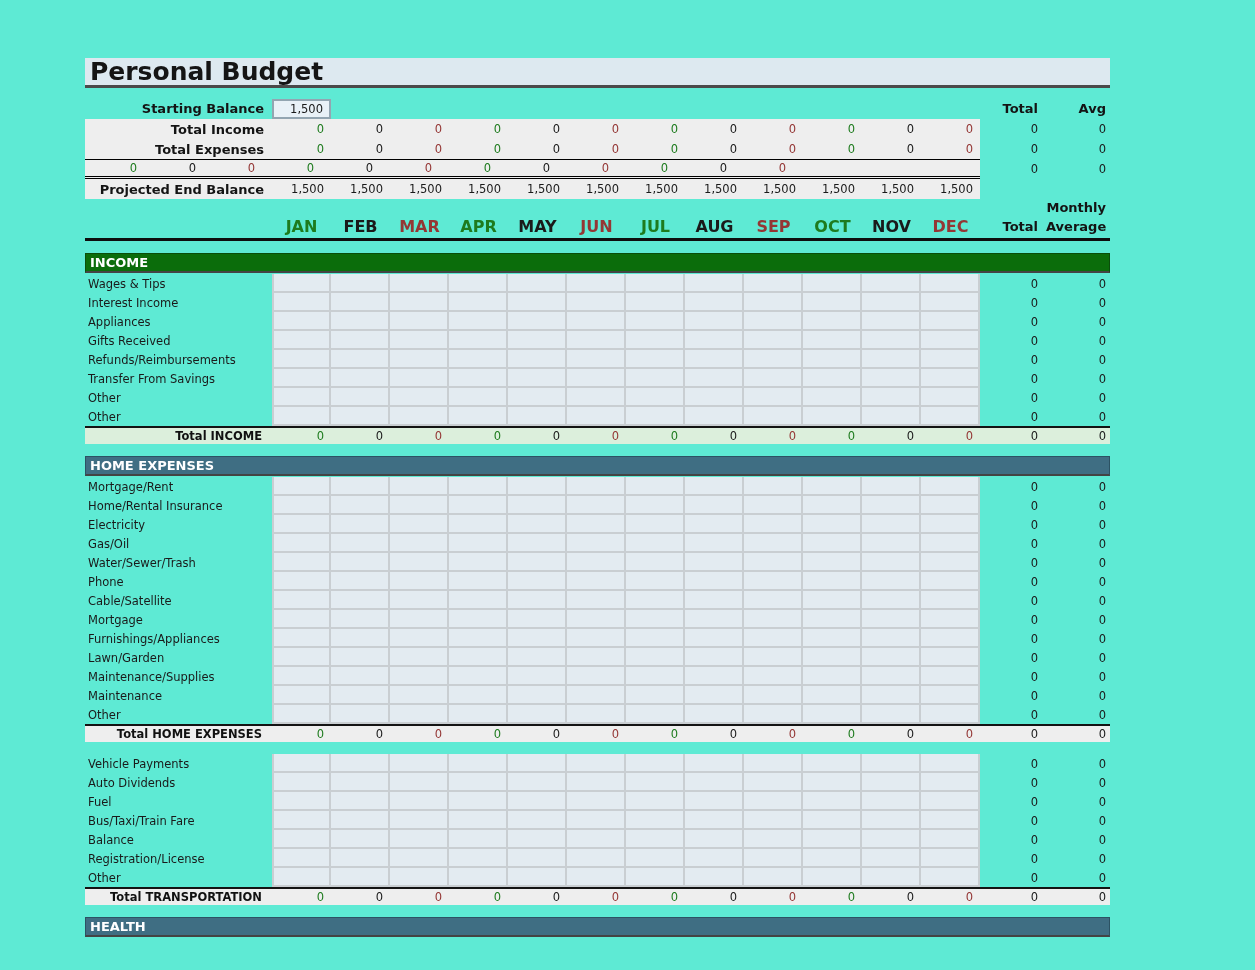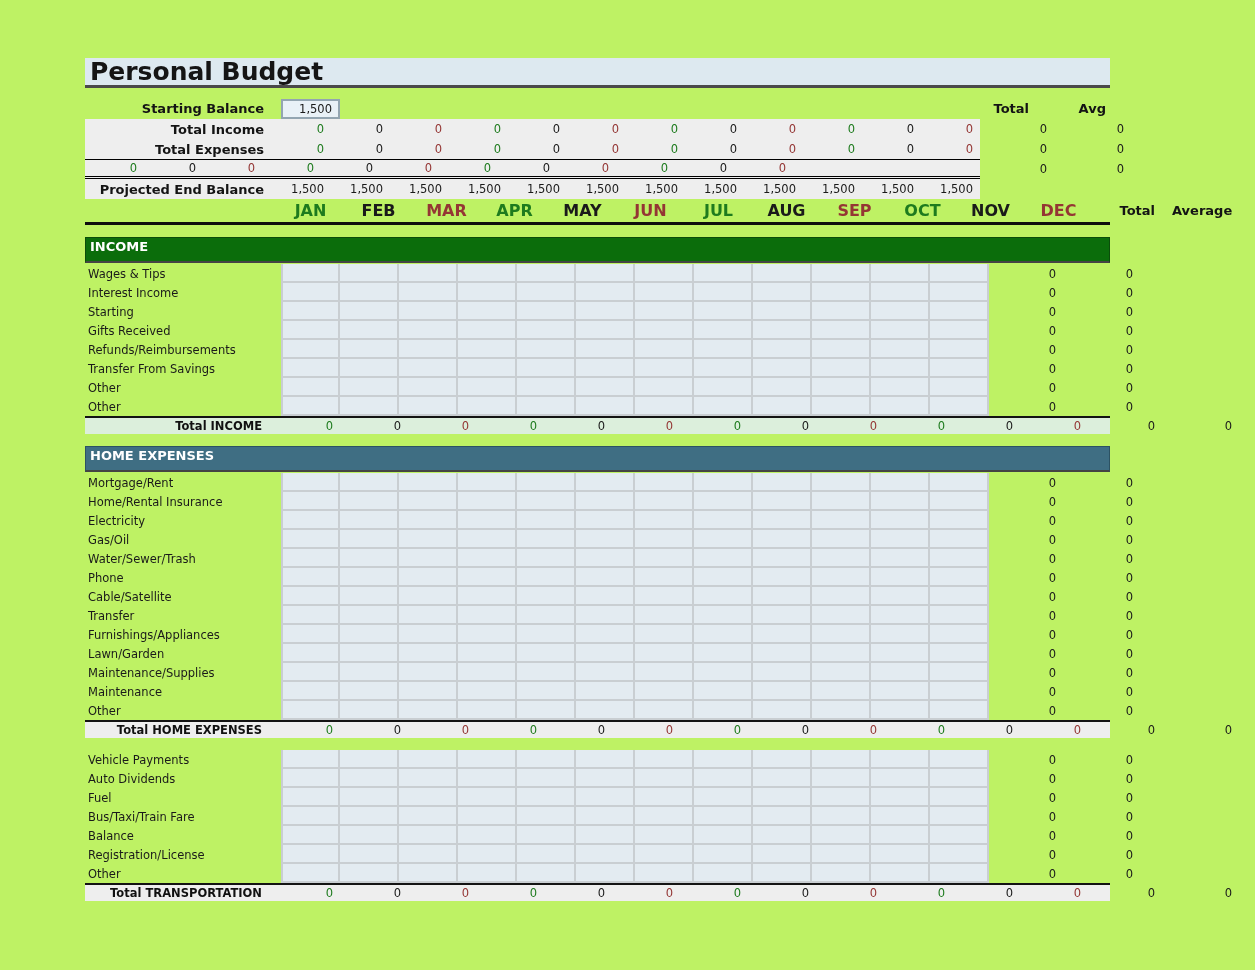--- a/index.html
+++ b/index.html
@@ -1,20 +1,20 @@
 <!DOCTYPE html>
 <html style="--title-bg: #dde9f0; --band-bg: #eeeeee; --cell-bg: #e3ebf1; --income-bg: #0b6d0b; --expense-bg: #3f6e83; --income-total-bg: #dcefdc; --expense-total-bg: #eeeeee; --num-green: #1e7b1e; --num-red: #943634; --num-black: #1a1a1a;"><head>
 <meta charset="utf-8">
 <style>
   * { box-sizing: border-box; margin: 0; padding: 0; }
   body { background: #ffffff; font-family: "DejaVu Sans", "Liberation Sans", sans-serif; }
-  .sheet { position: relative; width: 1255px; height: 970px; background: #bef264; overflow: hidden; }
+  .sheet { position: relative; width: 1255px; height: 970px; background: #5eead4; overflow: hidden; }
   .content { position: absolute; left: 85px; top: 58px; width: 1025px; }
 
-  .r { display: flex; align-items: center; gap: 9px; }
+  .r { display: flex; align-items: center; }
 
   .title-band { height: 30px; background: var(--title-bg); border-bottom: 3px solid #4a4a4a; display: flex; align-items: center; }
   .title { font-size: 25px; font-weight: bold; color: #151515; padding-left: 5px; line-height: 26px; }
 
   .gap10 { height: 10px; } .gap12 { height: 12px; } .gap13 { height: 12px; }
 
   .c-label { width: 187px; flex: 0 0 187px; }
   .la-right { text-align: right; padding-right: 8px; }
   .la-left  { text-align: left; padding-left: 3px; }
   .c-m   { width: 59px; flex: 0 0 59px; text-align: right; padding-right: 7px; }
@@ -30,21 +30,21 @@
   .srow { height: 20px; font-size: 11.5px; }
   .band { display: flex; align-items: center; width: 895px; flex: 0 0 895px; height: 100%; background: var(--band-bg); }
   .slabel { font-size: 13px; font-weight: bold; color: #141414; }
   .net-band { border-top: 1.5px solid #000; border-bottom: 3px double #000; }
 
   .hdr-block { border-bottom: 3px solid #0e0e0e; margin-top: 1px; }
   .monthly-line { height: 16px; line-height: 16px; }
   .months-line { height: 22px; line-height: 22px; }
   .mh { width: 59px; flex: 0 0 59px; text-align: center; font-weight: bold; font-size: 16px; }
 
-  .sec-bar { height: 26px; line-height: 18px; color: #ffffff; font-weight: bold; font-size: 13px;
+  .sec-bar { height: 20px; line-height: 18px; color: #ffffff; font-weight: bold; font-size: 13px;
              padding-left: 4px; margin-bottom: 1px; }
   .sec-income  { background: var(--income-bg);  border: 1px solid #0a4d0a; border-bottom: 2px solid #444; }
   .sec-expense { background: var(--expense-bg); border: 1px solid #2c5263; border-bottom: 2px solid #444; }
 
   .item { height: 19px; font-size: 11.5px; color: #1a1a1a; justify-content: space-between; }
   .grid { display: flex; height: 100%; }
   .bcell { width: 59px; flex: 0 0 59px; height: 100%; background: var(--cell-bg);
            border-right: 2px solid #c9ced2; border-bottom: 2px solid #c9ced2; }
   .grid .bcell:first-child { border-left: 2px solid #c9ced2; }
 
@@ -150,20 +150,24 @@
             <div class="c-m nk">1,500</div>
             <div class="c-m nk">1,500</div>
             <div class="c-m nk">1,500</div>
           </div>
           <div class="c-total nk"></div>
           <div class="c-avg nk"></div>
         </div>
       </div>
 
     <div class="hdr-block">
+      <div class="r monthly-line">
+        <div class="flexsp"></div>
+        <div class="c-avg hdr13">Monthly</div>
+      </div>
       <div class="r months-line" id="months-row">
           <div class="c-label"></div>
           <div class="mh n0">JAN</div>
           <div class="mh n1">FEB</div>
           <div class="mh n2">MAR</div>
           <div class="mh n0">APR</div>
           <div class="mh n1">MAY</div>
           <div class="mh n2">JUN</div>
           <div class="mh n0">JUL</div>
           <div class="mh n1">AUG</div>
@@ -213,21 +217,21 @@
               <div class="bcell"></div>
               <div class="bcell"></div>
               <div class="bcell"></div>
               <div class="bcell"></div>
               <div class="bcell"></div>
             </div>
             <div class="c-total nk">0</div>
             <div class="c-avg nk">0</div>
           </div>
           <div class="r item">
-            <div class="c-label la-left">Starting</div>
+            <div class="c-label la-left">Appliances</div>
             <div class="grid">
               <div class="bcell"></div>
               <div class="bcell"></div>
               <div class="bcell"></div>
               <div class="bcell"></div>
               <div class="bcell"></div>
               <div class="bcell"></div>
               <div class="bcell"></div>
               <div class="bcell"></div>
               <div class="bcell"></div>
@@ -481,21 +485,21 @@
               <div class="bcell"></div>
               <div class="bcell"></div>
               <div class="bcell"></div>
               <div class="bcell"></div>
               <div class="bcell"></div>
             </div>
             <div class="c-total nk">0</div>
             <div class="c-avg nk">0</div>
           </div>
           <div class="r item">
-            <div class="c-label la-left">Transfer</div>
+            <div class="c-label la-left">Mortgage</div>
             <div class="grid">
               <div class="bcell"></div>
               <div class="bcell"></div>
               <div class="bcell"></div>
               <div class="bcell"></div>
               <div class="bcell"></div>
               <div class="bcell"></div>
               <div class="bcell"></div>
               <div class="bcell"></div>
               <div class="bcell"></div>
@@ -766,16 +770,19 @@
             <div class="c-m n1">0</div>
             <div class="c-m n2">0</div>
             <div class="c-m n0">0</div>
             <div class="c-m n1">0</div>
             <div class="c-m n2">0</div>
             <div class="c-total nk">0</div>
             <div class="c-avg nk">0</div>
           </div>
         </div>
         <div class="gap12"></div>
+        <div class="section">
+          <div class="sec-bar sec-expense">HEALTH</div>
+        </div>
       </div>
 
   </div>
 </div>
 
 </body></html>

